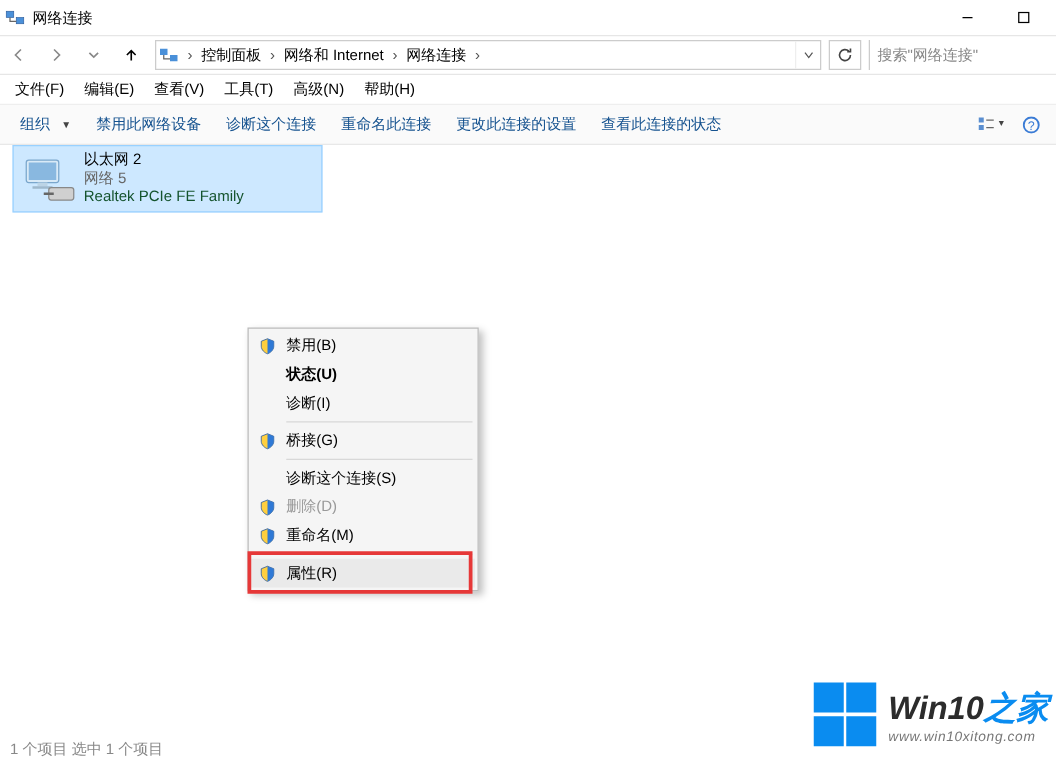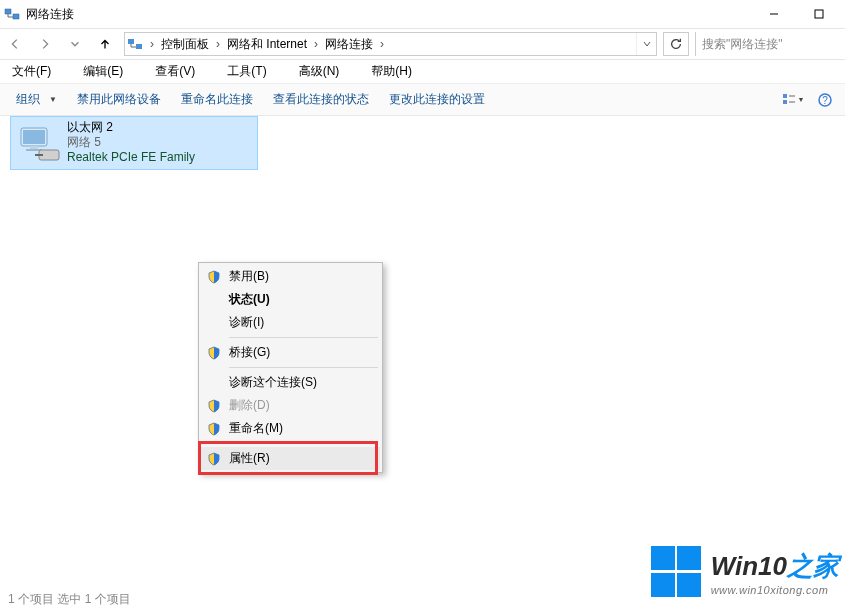--- a/index.html
+++ b/index.html
@@ -21,21 +21,21 @@
   .addrbox { flex: 1; height: 24px; border: 1px solid #ccc; display:flex; align-items:center; margin: 0 6px 0 4px; position: relative;}
   .addrbox .crumbicon { width:20px; display:flex; align-items:center; justify-content:center;}
   .crumb { display:flex; align-items:center; padding: 0 2px; height:100%; }
   .crumb-sep { width:14px; display:flex; align-items:center; justify-content:center; color:#555;}
   .addr-right { margin-left:auto; display:flex; align-items:center; height:100%;}
   .addr-dd { width:20px; display:flex; align-items:center; justify-content:center; border-left:1px solid #eee; height:100%;}
   .refreshbtn { width:26px; height:24px; border:1px solid #ccc; display:flex; align-items:center; justify-content:center; margin-right:6px;}
   .searchbox { flex: 0 0 150px; height:24px; border-left:1px solid #ccc; display:flex; align-items:center; padding:0 6px; color:#888;}
 
   
-  .menubar { height: 24px; display:flex; align-items:center; padding: 0 6px; gap: 20px; border-bottom:1px solid #eee;}
+  .menubar { height: 24px; display:flex; align-items:center; padding: 0 6px; gap: 4px; border-bottom:1px solid #eee;}
   .menuitem { padding: 2px 6px; }
 
   
   .toolbar { height: 32px; display:flex; align-items:center; padding: 0 6px; border-bottom:1px solid #e8e8e8; background:#fafafa;}
   .tbitem { padding: 4px 10px; color:#15528f; display:flex; align-items:center; gap:9px;}
   .tbitem .dd { font-size:8px; color:#444;}
   .tb-right { margin-left:auto; display:flex; align-items:center; gap:4px;}
   .tb-iconbtn { width:28px; height:24px; display:flex; align-items:center; justify-content:center; color:#444;}
   .tb-iconbtn .dd { font-size:7px; margin-left:2px;}
 
@@ -160,23 +160,24 @@
   <span class="menuitem">高级(N)</span>
   <span class="menuitem">帮助(H)</span>
 </div>
 
 <div class="toolbar">
   <div class="tbitem">
       <span>组织</span>
       <span class="dd">▼</span>
     </div>
   <div class="tbitem">禁用此网络设备</div>
+  <div class="tbitem">诊断这个连接</div>
   <div class="tbitem">重命名此连接</div>
+  <div class="tbitem">更改此连接的设置</div>
   <div class="tbitem">查看此连接的状态</div>
-  <div class="tbitem">更改此连接的设置</div>
   <div class="tb-right">
     <div class="tb-iconbtn">
       <svg width="14" height="14" viewBox="0 0 14 14">
           <rect x="1" y="1" width="4" height="4" fill="#5a8ed0"></rect>
           <rect x="1" y="7" width="4" height="4" fill="#5a8ed0"></rect>
           <line x1="7" y1="3" x2="13" y2="3" stroke="#666"></line>
           <line x1="7" y1="9" x2="13" y2="9" stroke="#666"></line>
         </svg>
       <span class="dd">▼</span>
     </div>

